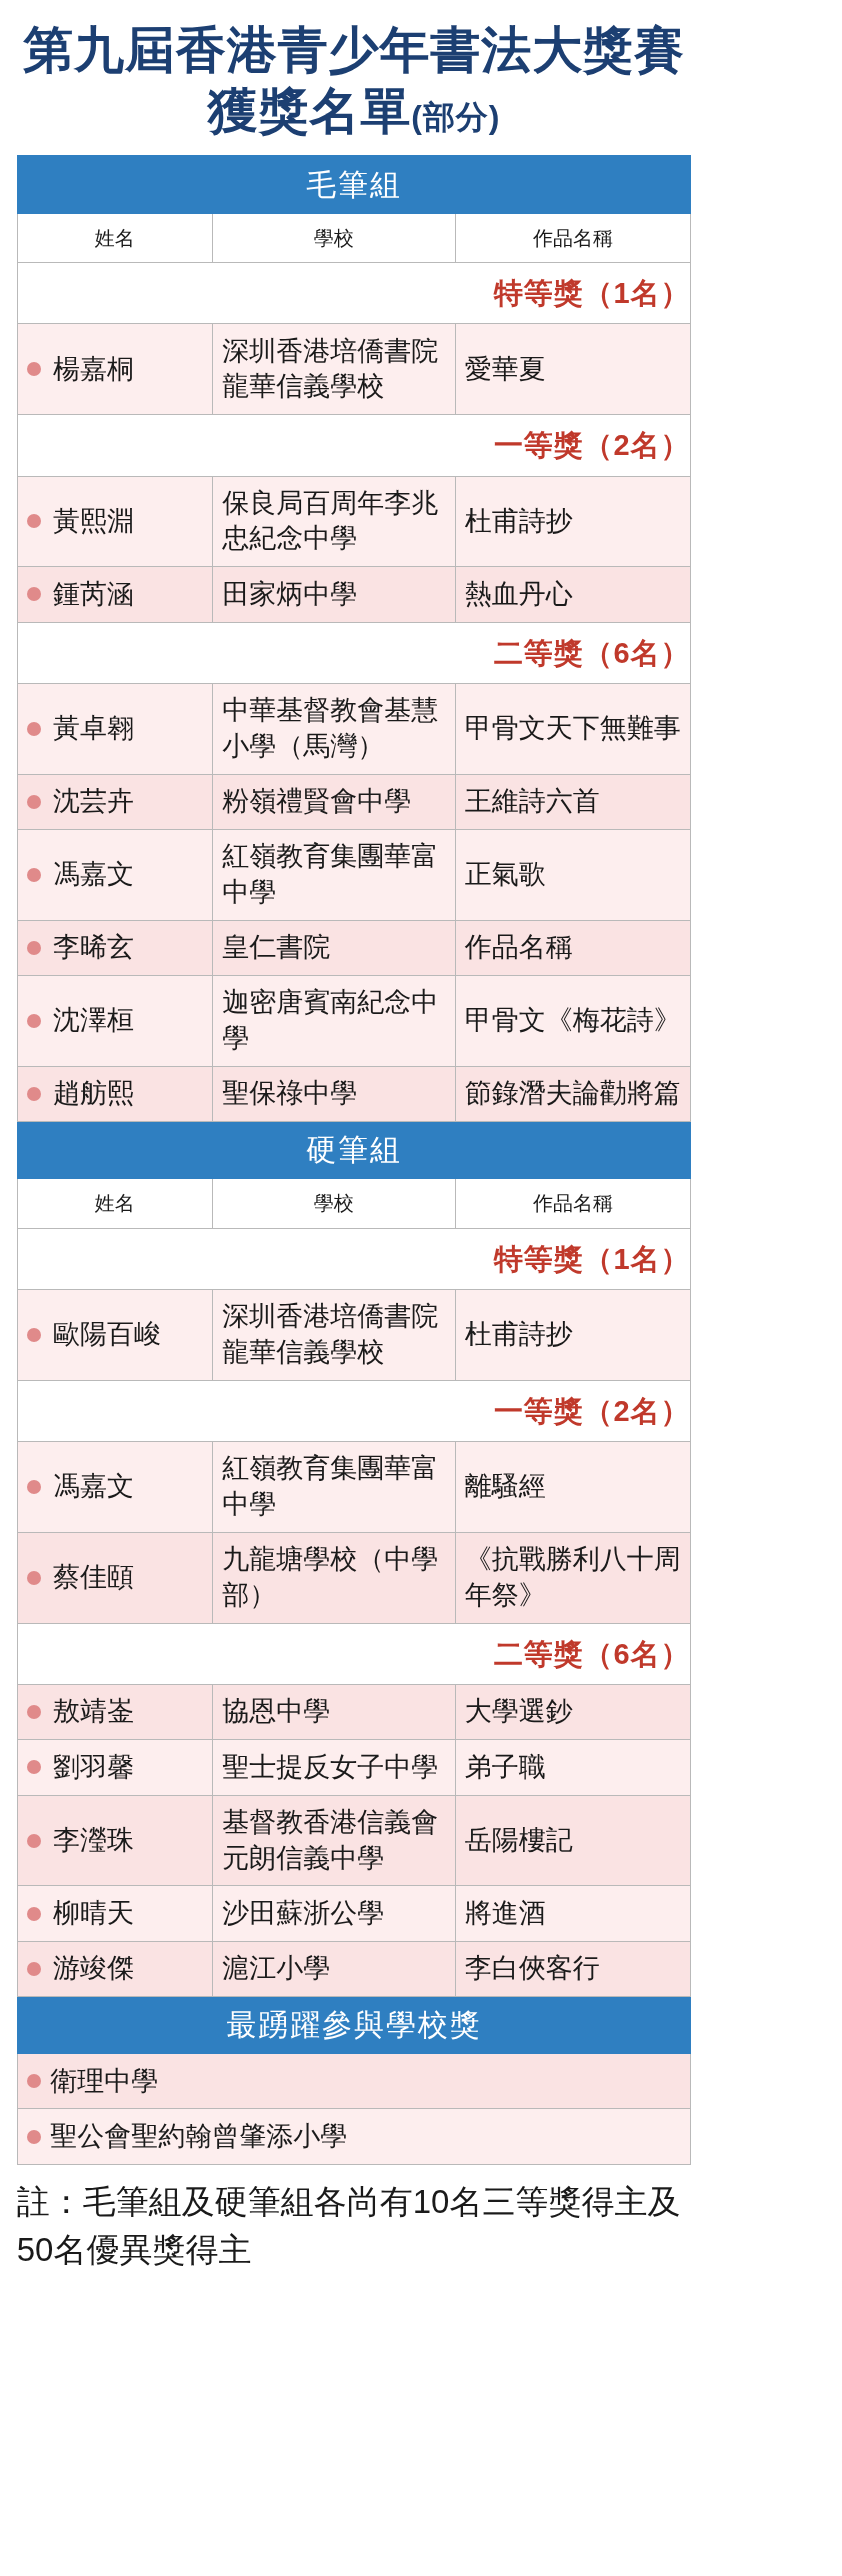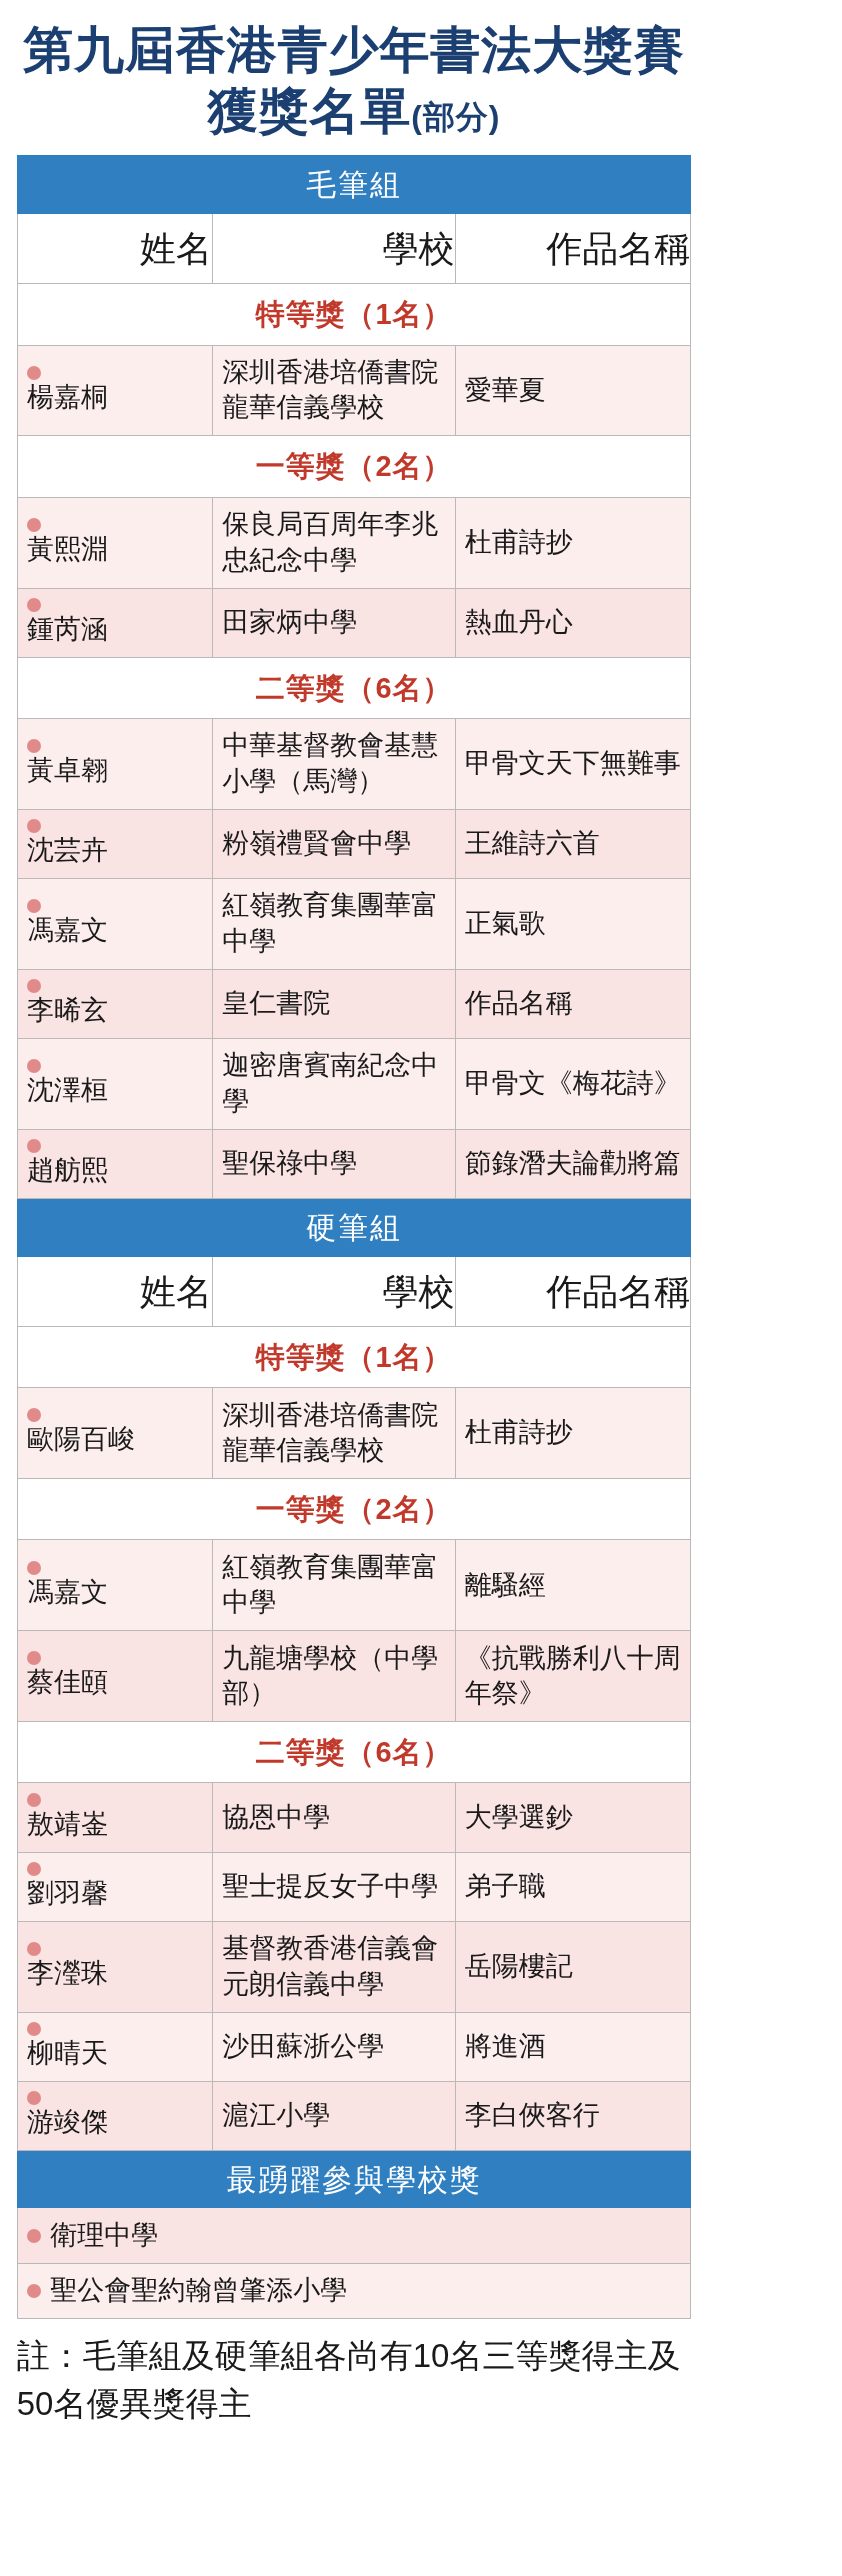--- a/index.html
+++ b/index.html
@@ -56,41 +56,40 @@
     color: #ffffff;
     text-align: center;
     font-size: 30px;
     padding: 8.4px 0;
     border: 0.9px solid #2f7fc1;
     letter-spacing: 1.9px;
     margin-left: 8px;
   }
   tr.col-head td {
     background: #ffffff;
-    text-align: right;
-    font-size: 36px;
+    text-align: center;
+    font-size: 20px;
     padding: 11px 0;
   }
   tr.prize-head td {
     background: #ffffff;
-    text-align: center;
+    text-align: right;
     color: #c0392b;
     font-size: 29px;
     font-weight: bold;
     padding: 11px 0;
     letter-spacing: 0.9px;
   }
   tr.data-row td { background: #fdeeee; }
   tr.data-row.alt td { background: #fae3e3; }
 
   .name-cell {
     display: flex;
-    align-items: flex-start;
-    gap: 0;
-    flex-direction: column;
+    align-items: center;
+    gap: 12px;
   }
   .bullet {
     width: 14px;
     height: 14px;
     border-radius: 50%;
     background: #e08a8a;
     flex: 0 0 auto;
     display: inline-block;
   }
   tr.school-row td {

